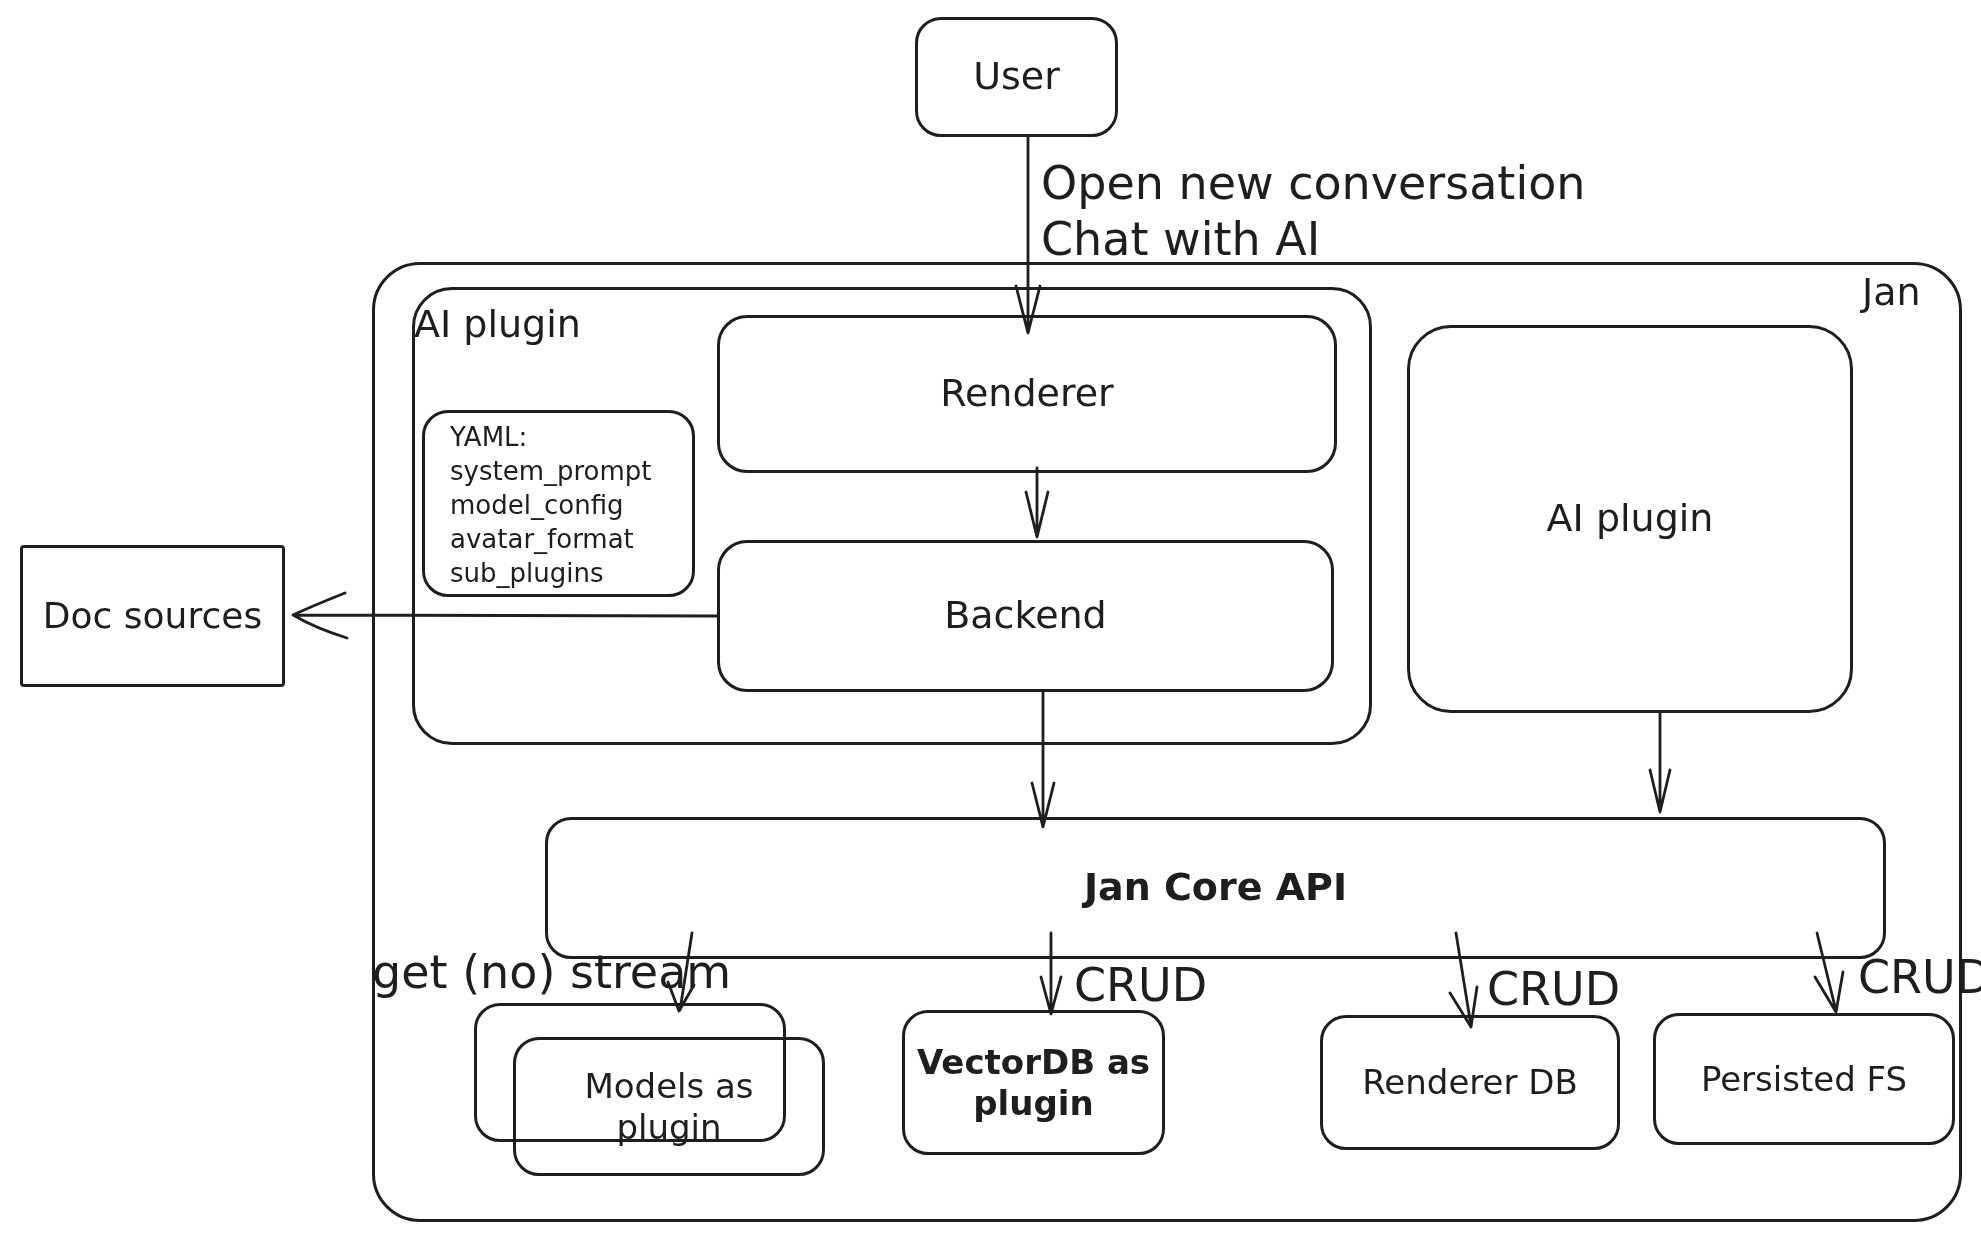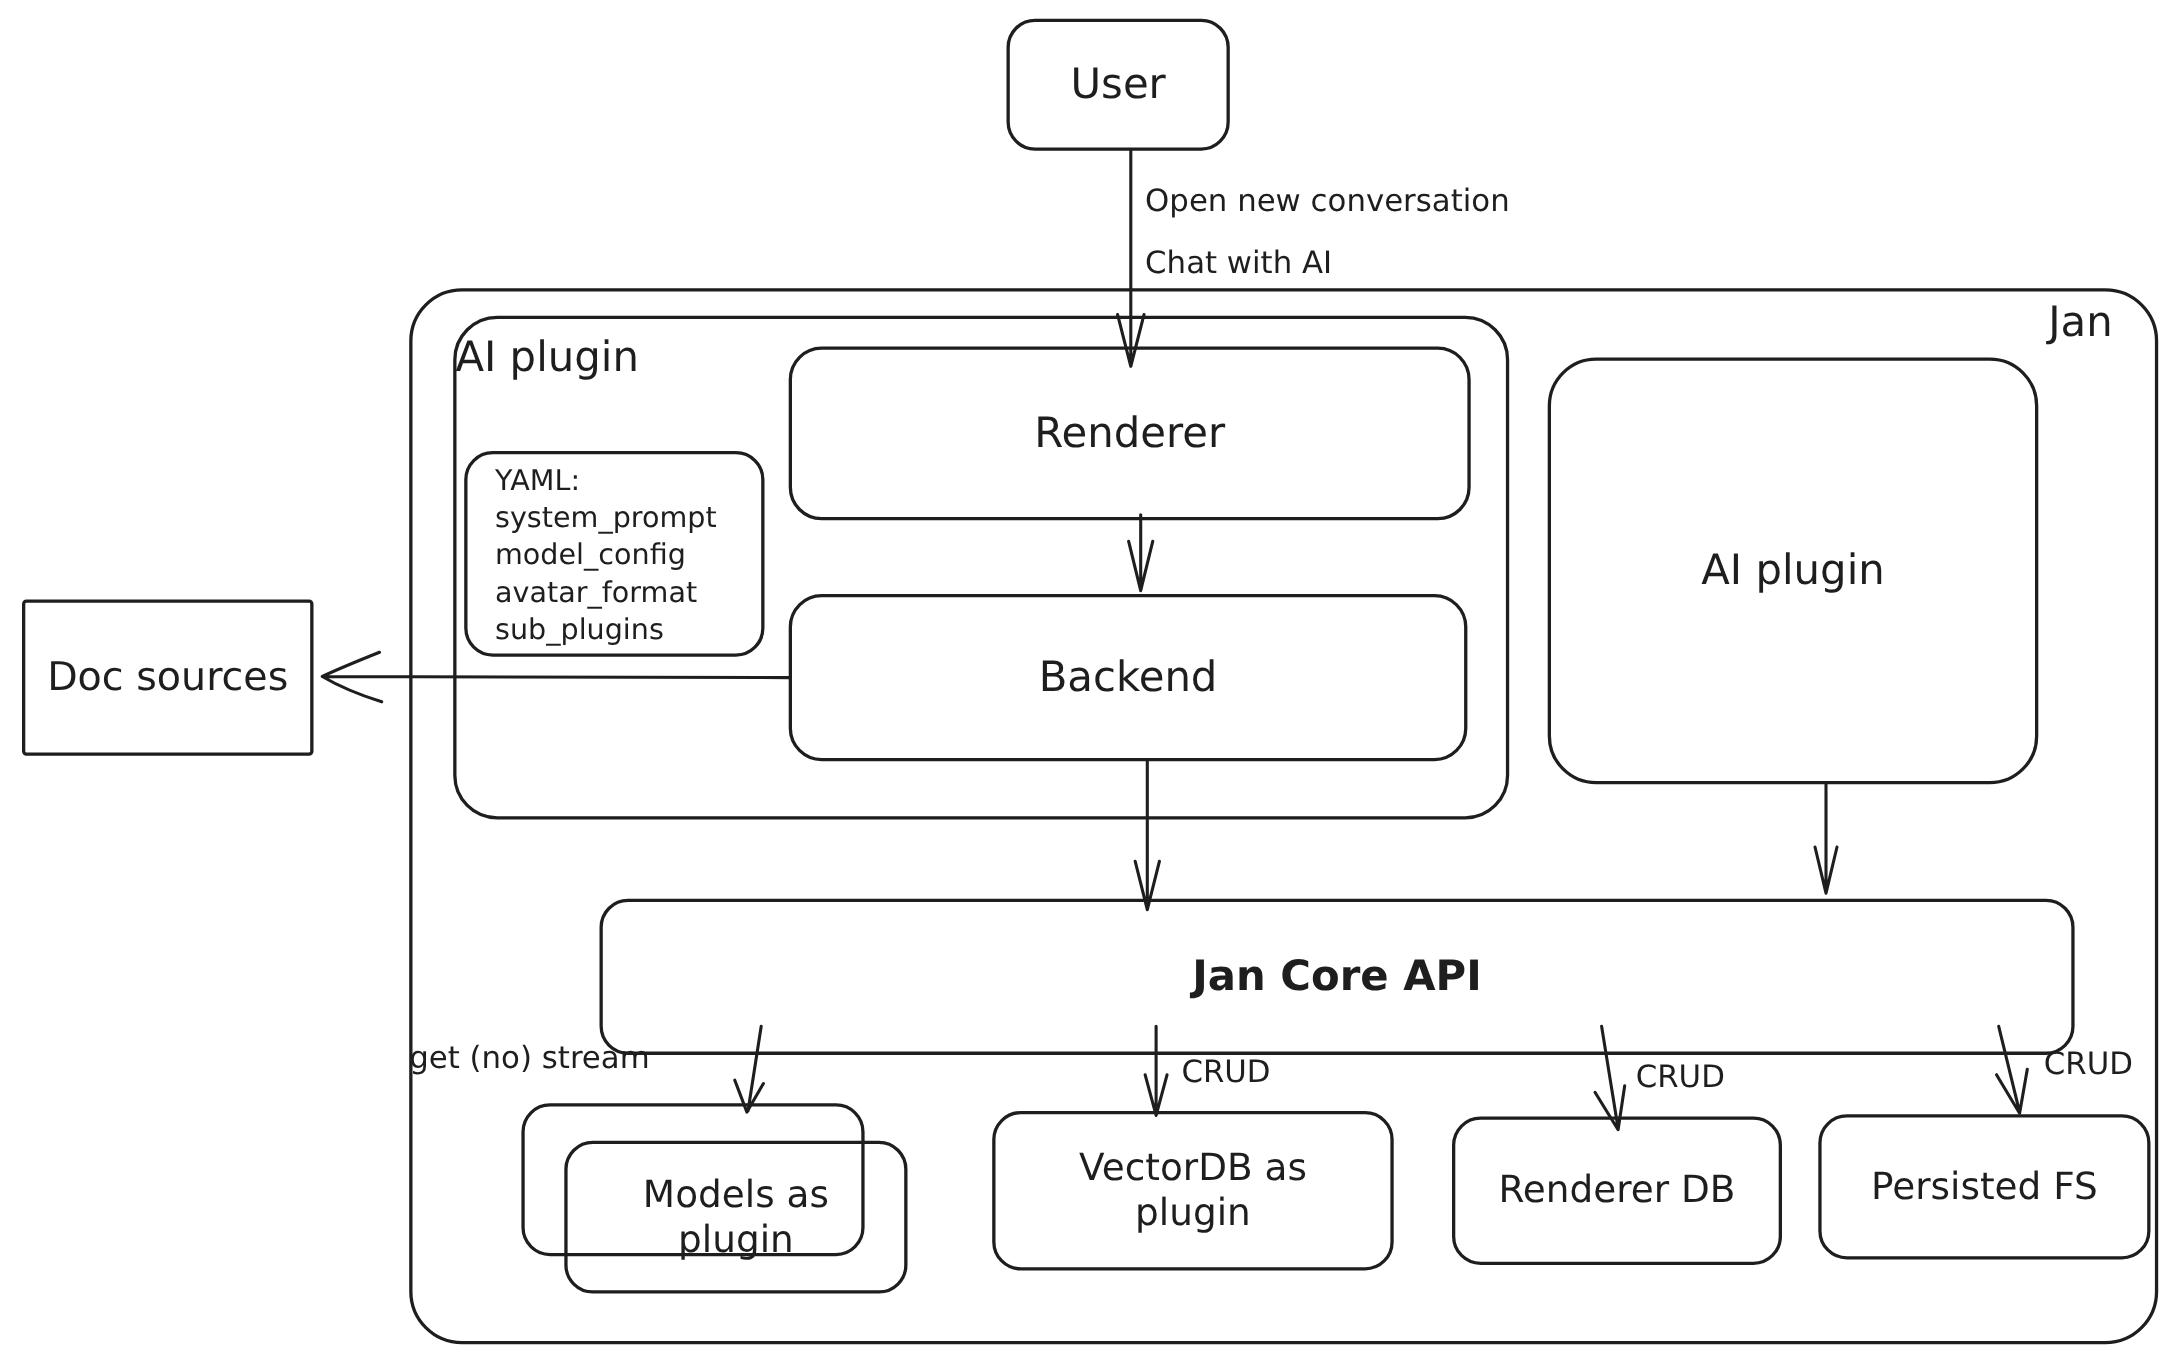--- a/index.html
+++ b/index.html
@@ -18,21 +18,21 @@
     box-sizing:border-box;
     display:flex;
     align-items:center;
     justify-content:center;
     text-align:center;
   }
   .label{font-size:38px;line-height:1.15;}
   .label-sm{font-size:34px;line-height:1.2;}
   .floating-label{
     position:absolute;
-    font-size:28px;
+    font-size:46px;
     white-space:nowrap;
   }
   .note-lines{
     position:absolute;
     font-size:26px;
     line-height:34px;
     text-align:left;
     white-space:nowrap;
   }
   .arrows{
@@ -102,21 +102,21 @@
   <div class="floating-label" style="left:1858px;top:950px;">CRUD</div>
 
   <div class="box" style="left:474px;top:1003px;width:312px;height:139px;border-radius:26px;"></div>
   <div class="box" style="left:513px;top:1037px;width:312px;height:139px;border-radius:26px;">
     <span class="label-sm">
       <div>Models as</div>
       <div>plugin</div>
     </span>
   </div>
 
-  <div class="box" style="left:902px;top:1010px;width:365px;height:145px;border-radius:26px;">
+  <div class="box" style="left:902px;top:1010px;width:263px;height:145px;border-radius:26px;font-weight:bold;">
     <span class="label-sm">
       <div>VectorDB as</div>
       <div>plugin</div>
     </span>
   </div>
 
   <div class="box" style="left:1320px;top:1015px;width:300px;height:135px;border-radius:26px;">
     <span class="label-sm">Renderer DB</span>
   </div>
 

